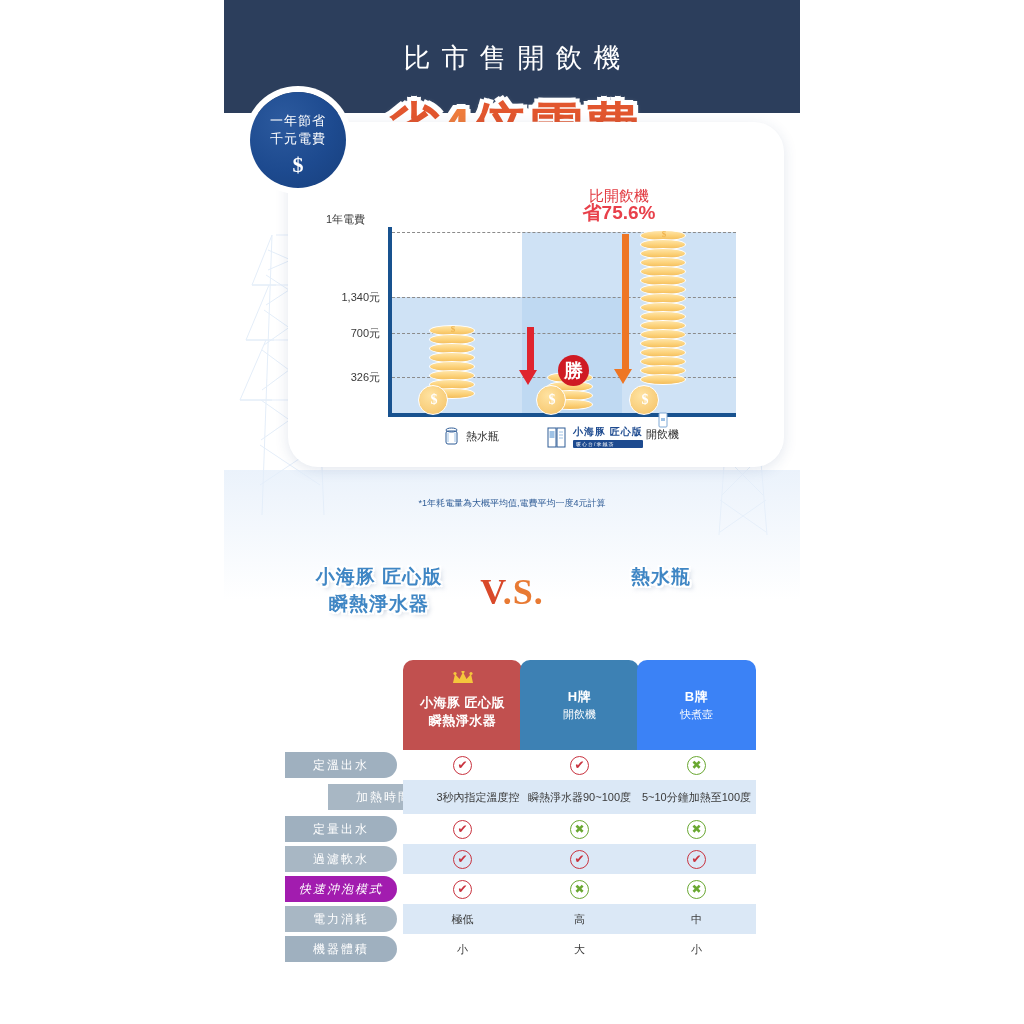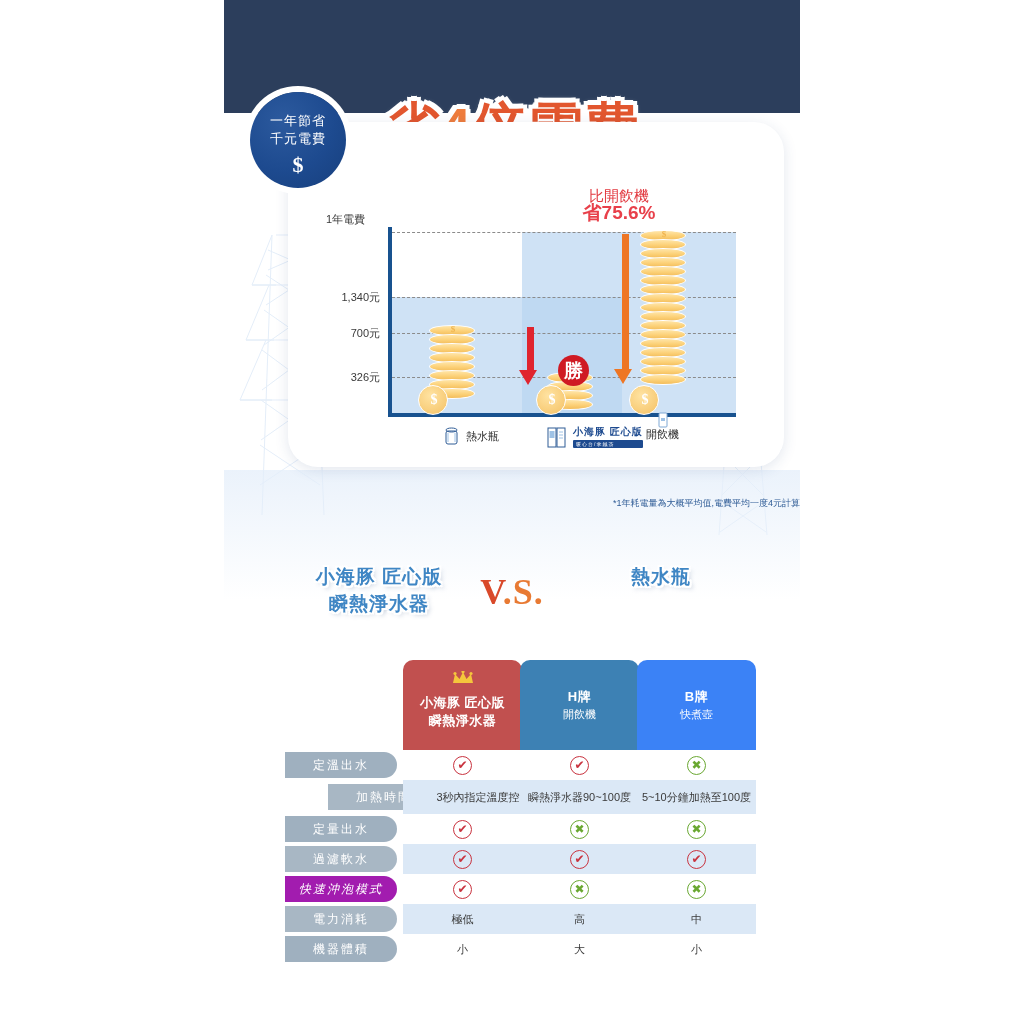--- a/index.html
+++ b/index.html
@@ -123,21 +123,21 @@
     text-align:center;line-height:31px;font-family:"DejaVu Sans",sans-serif;
     z-index:9;
   }
 
   .xlabels{position:absolute;left:0;top:300px;width:496px;height:40px;}
   .xitem{position:absolute;display:flex;align-items:center;gap:7px;font-size:11px;color:#2a2a2a;}
   .badge-s{background:#1d4a8f;color:#fff;font-size:5px;padding:1px 3px;letter-spacing:1px;border-radius:1px;display:block;margin-top:1px;}
   .brand-k{color:#1d4a8f;font-size:10px;font-weight:bold;letter-spacing:1px;}
 
   .footnote{
-    position:absolute;left:0;top:497px;width:576px;text-align:right;
+    position:absolute;left:0;top:497px;width:576px;text-align:center;
     font-size:9px;color:#2f5c96;z-index:5;
   }
 
   
   .vsrow{position:absolute;left:0;top:563px;width:576px;height:60px;z-index:5;}
   .vs-side{
     position:absolute;text-align:center;font-size:19px;font-weight:bold;line-height:27px;
     color:#3f86c4;letter-spacing:1px;
     text-shadow:2px 0 0 #fff,-2px 0 0 #fff,0 2px 0 #fff,0 -2px 0 #fff,
                 2px 2px 0 #fff,-2px 2px 0 #fff,2px -2px 0 #fff,-2px -2px 0 #fff,
@@ -209,20 +209,21 @@
         <path d="M44 20 L26 48 L48 48 M62 20 L80 48 L58 48"></path>
         <path d="M41 48 L20 86 L46 86 M65 48 L86 86 L60 86"></path>
         <path d="M38 86 L14 130 L44 130 M68 86 L92 130 L62 130"></path>
         <path d="M40 30 L64 44 M64 30 L40 44 M38 55 L66 80 M66 55 L38 80
                  M36 92 L70 124 M70 92 L36 124 M33 134 L74 175 M74 134 L33 175
                  M31 180 L77 212 M77 180 L31 212"></path>
       </g>
     </svg>
 
     <div class="darkband"></div>
+    <div class="hero-title">比市售開飲機</div>
     <div class="hero-sub"><span>省</span><span class="num">4</span><span>倍電費</span></div>
 
     <div class="bubble-tail"></div>
     <div class="bubble">
       <div class="bubble-txt">
         <div>一年節省</div>
         <div>千元電費</div>
       </div>
       <div class="bubble-dollar">$</div>
     </div>

